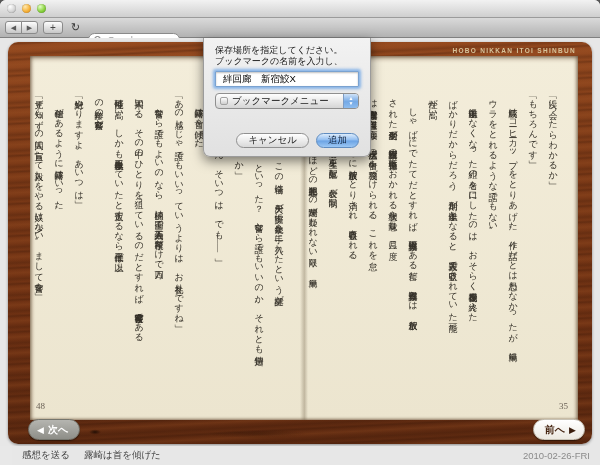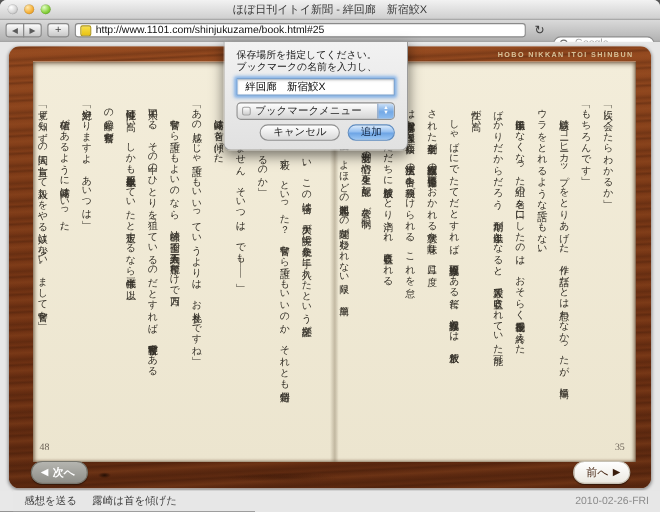--- a/index.html
+++ b/index.html
@@ -53,76 +53,71 @@
   .page-text{position:absolute;top:37px;right:15px;writing-mode:vertical-rl;text-orientation:mixed;
     font-family:"Liberation Serif","DejaVu Serif",serif;font-size:9px;color:#343028;}
   .tcol{line-height:20px;white-space:nowrap;}
   .pagenum{position:absolute;bottom:9px;font-size:9px;color:#6b6257;font-family:"Liberation Serif","DejaVu Serif",serif;}
   .pn-left{left:6px;}
   .pn-right{right:10px;}
 
   .btn-next{position:absolute;left:20px;bottom:4px;height:21px;padding:0 11px 0 8px;border-radius:11px;display:flex;align-items:center;gap:4px;
     background:linear-gradient(#b5b5b0,#8e8e88);border:1px solid #75756d;color:#fff;font-size:10px;font-weight:bold;box-shadow:0 1px 1px rgba(0,0,0,.45);box-sizing:border-box;cursor:pointer;}
   .btn-next .arr{font-size:9px;}
-  .btn-prev{position:absolute;right:19px;bottom:4px;height:21px;padding:0 8px 0 11px;border-radius:11px;display:flex;align-items:center;gap:4px;
-    background:linear-gradient(#ffffff,#ece9e1);border:1px solid #c7c2b5;color:#44230f;font-size:10px;font-weight:normal;box-shadow:0 1px 1px rgba(0,0,0,.45);box-sizing:border-box;cursor:pointer;}
+  .btn-prev{position:absolute;right:7px;bottom:4px;height:21px;padding:0 8px 0 11px;border-radius:11px;display:flex;align-items:center;gap:4px;
+    background:linear-gradient(#ffffff,#ece9e1);border:1px solid #c7c2b5;color:#44230f;font-size:10px;font-weight:bold;box-shadow:0 1px 1px rgba(0,0,0,.45);box-sizing:border-box;cursor:pointer;}
   .btn-prev .arr{font-size:9px;color:#3a1d0c;}
 
   
   .statusbar{position:absolute;left:0;right:0;bottom:0;height:19px;background:#e7e7e7;display:flex;align-items:center;padding:0 10px;gap:14px;font-size:9.5px;color:#3e3e3e;box-sizing:border-box;margin-left:12px;}
   .statusbar .date{margin-left:auto;color:#8b8b8b;}
   .slink{cursor:pointer;}
 
   
   .sheet{position:absolute;left:203px;top:38px;width:168px;box-sizing:border-box;z-index:50;
     background:linear-gradient(#f2f2f2,#e1e1e1);border:1px solid #9b9b9b;border-top:none;border-radius:0 0 7px 7px;
     box-shadow:0 4px 12px rgba(0,0,0,.5);padding:7px 11px 8px;}
   .prompt{font-size:9px;color:#161616;line-height:10.5px;}
   .namefield{margin-top:5px;height:14px;background:#fff;border:1px solid #7aa2d0;border-radius:1px;display:flex;align-items:center;padding:0 7px;
     box-shadow:0 0 3px 1.5px rgba(100,160,230,.75), inset 0 1px 2px rgba(0,0,0,.25);}
   .namefield input{border:none;outline:none;background:transparent;font-size:9.5px;color:#000;width:100%;padding:0;font-family:inherit;}
   .popup{margin-top:6px;height:16px;border:1px solid #8f8f8f;border-radius:4px;background:linear-gradient(#fefefe,#d5d5d5);display:flex;align-items:center;padding-left:4px;position:relative;overflow:hidden;box-sizing:border-box;cursor:pointer;}
   .popup-icon{width:8px;height:8px;background:linear-gradient(#fcfcfc,#cfcfcf);border:1px solid #a2a2a2;border-radius:2px;margin-right:4px;flex:none;box-sizing:border-box;}
   .popup-label{font-size:9.5px;color:#1c1c1c;flex:1;white-space:nowrap;}
   .stepper{width:14px;align-self:stretch;margin-left:4px;background:linear-gradient(#cfe2f8,#74a9e6 55%,#8ebdf0);border-left:1px solid #7d9cc4;display:flex;flex-direction:column;align-items:center;justify-content:center;color:#fff;font-size:5px;line-height:5px;flex:none;}
-  .sheetbtns{margin-top:4px;display:flex;justify-content:flex-end;gap:7px;}
+  .sheetbtns{margin-top:24px;display:flex;justify-content:flex-end;gap:7px;}
   .btn{height:15px;border-radius:9px;font-size:9.5px;display:flex;align-items:center;justify-content:center;padding:0 11px;box-sizing:border-box;cursor:pointer;}
   .btn-cancel{background:linear-gradient(#ffffff,#d9d9d9);border:1px solid #909090;color:#1d1d1d;}
   .btn-add{background:linear-gradient(#dcebfb,#8fbcf0 48%,#6ba3e4 52%,#9cc7f4);border:1px solid #5f8cc0;color:#10233f;}
 </style>
 </head>
 <body>
 
 <div class="window">
 
   <div class="titlebar">
     <div class="lights">
       <div class="light close"></div>
       <div class="light min"></div>
       <div class="light zoom"></div>
     </div>
-    <div class="title">ほぼ日刊イトイ新聞 - 絆回廊　新宿鮫X</div>
   </div>
 
   <div class="toolbar">
     <div class="navgroup">
       <div class="navbtn back">
           <span>◀</span>
         </div>
       <div class="navbtn fwd">
           <span>▶</span>
         </div>
     </div>
     <div class="plusbtn">
         <span>+</span>
       </div>
-    <div class="urlfield">
-      <div class="favicon"></div>
-      <input class="urlinput" type="text" value="http://www.1101.com/shinjukuzame/book.html#25" style="">
-    </div>
     <div class="reloadbtn">
         <span>↻</span>
       </div>
     <div class="searchfield">
       <span class="mag"></span>
       <span class="magcaret">▾</span>
       <input class="searchinput" type="text" placeholder="Google" style="">
     </div>
   </div>
 

